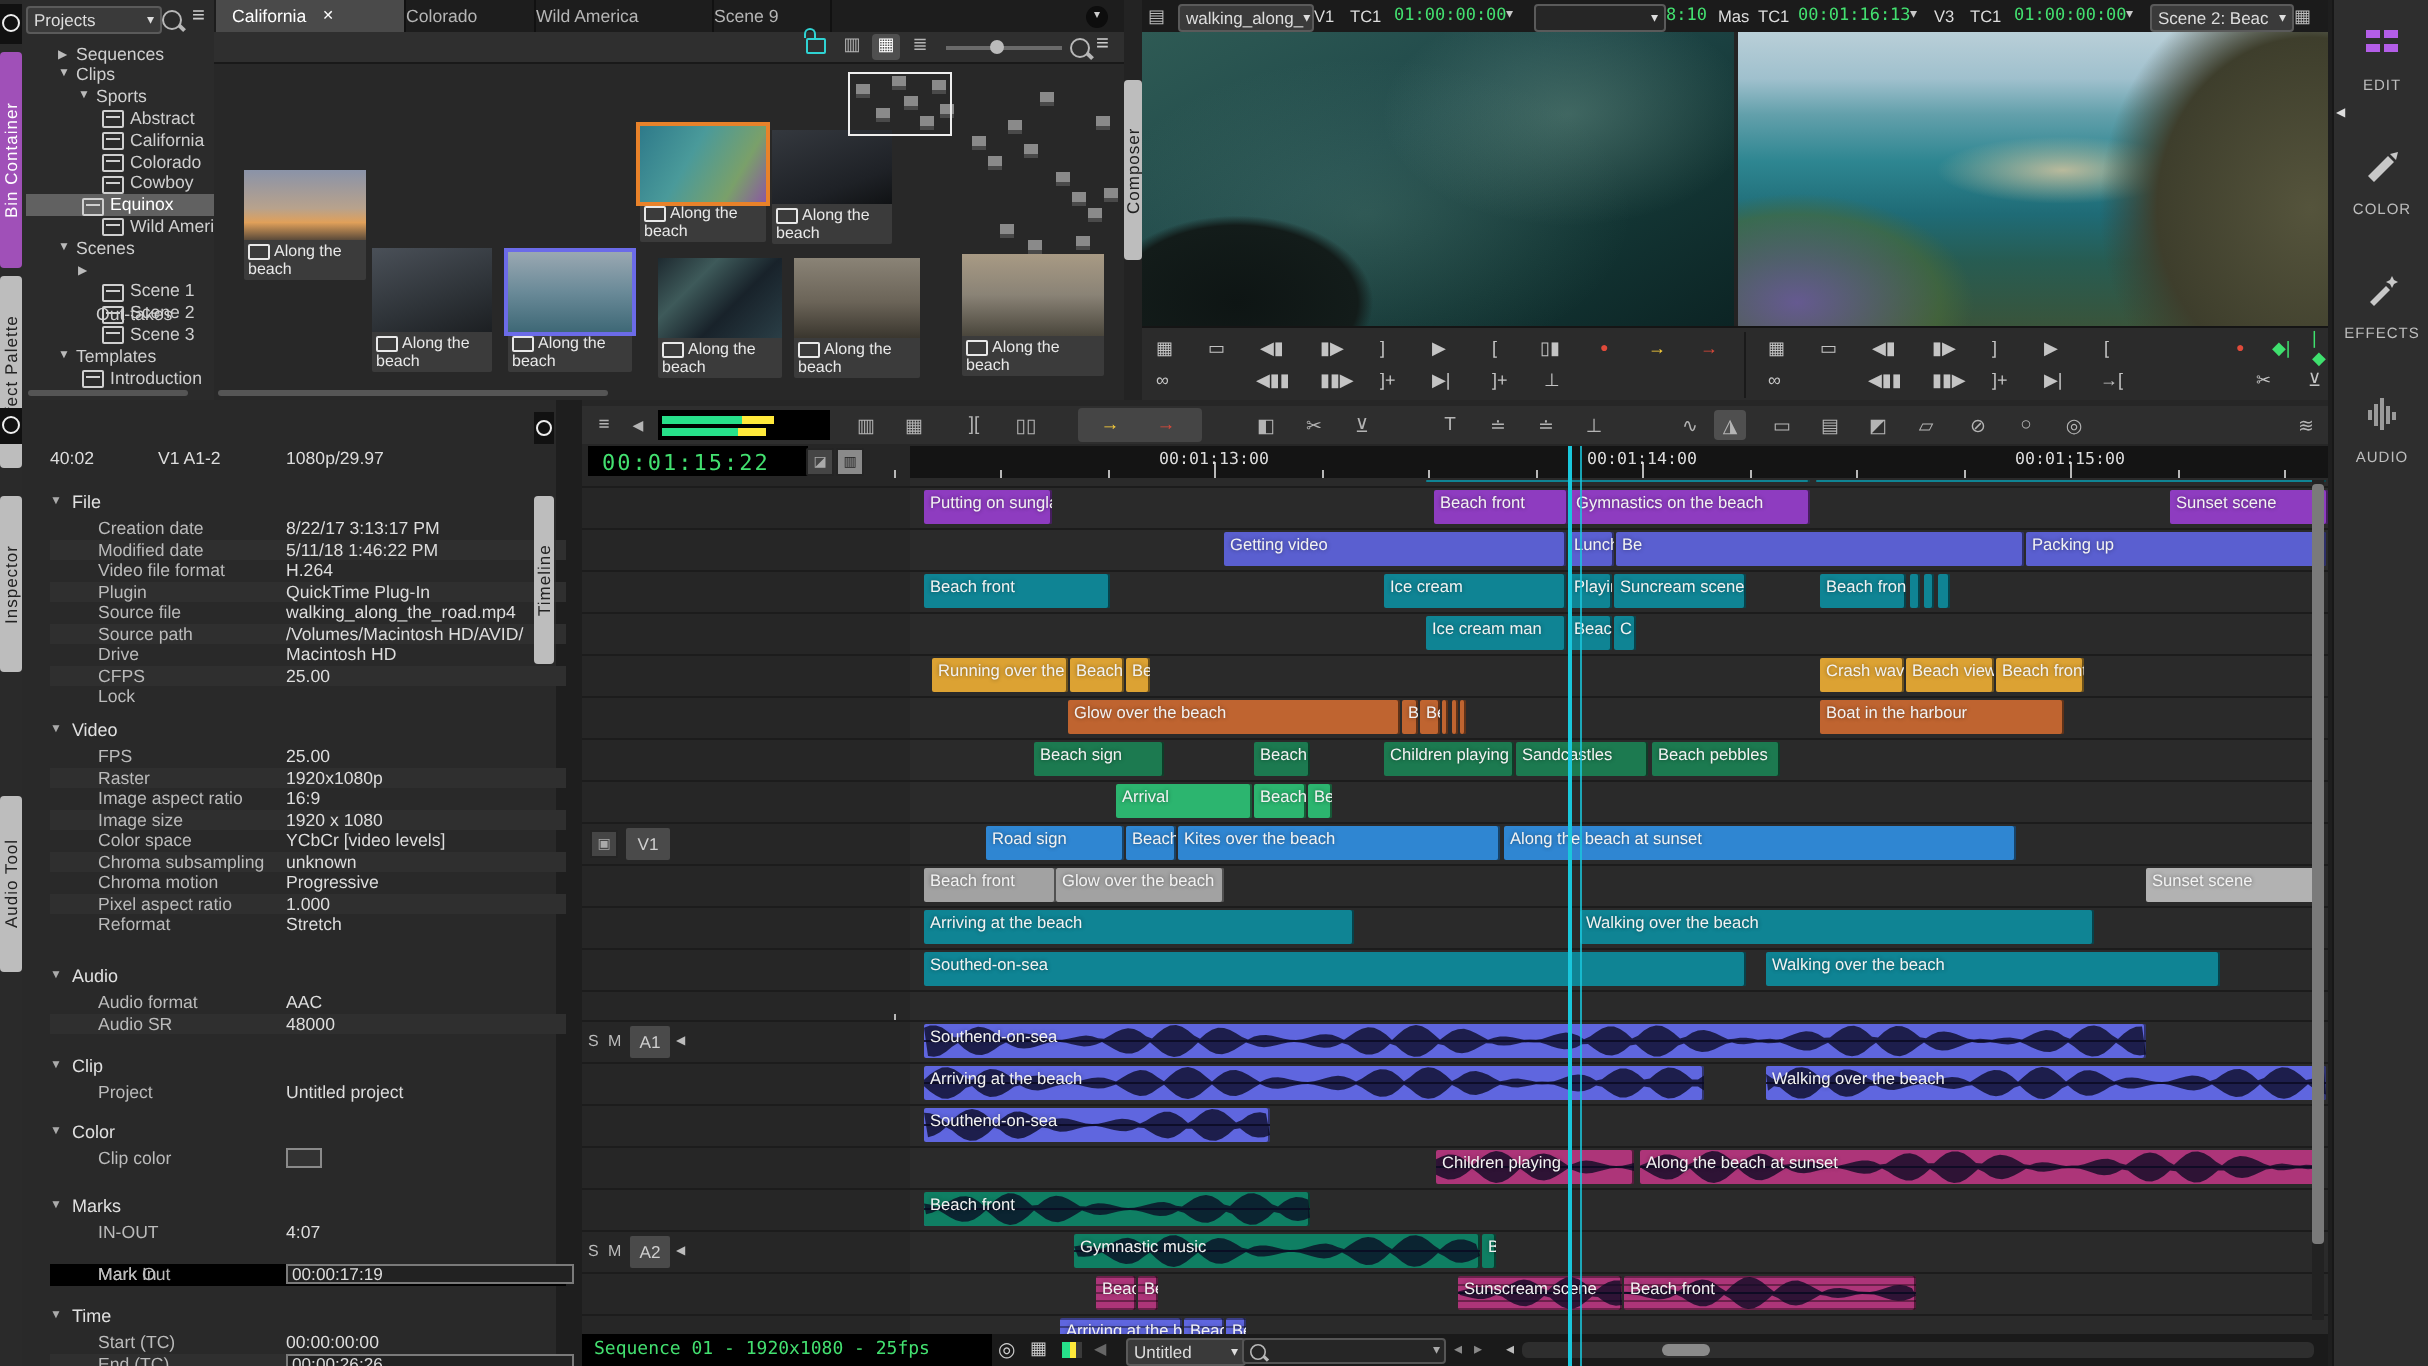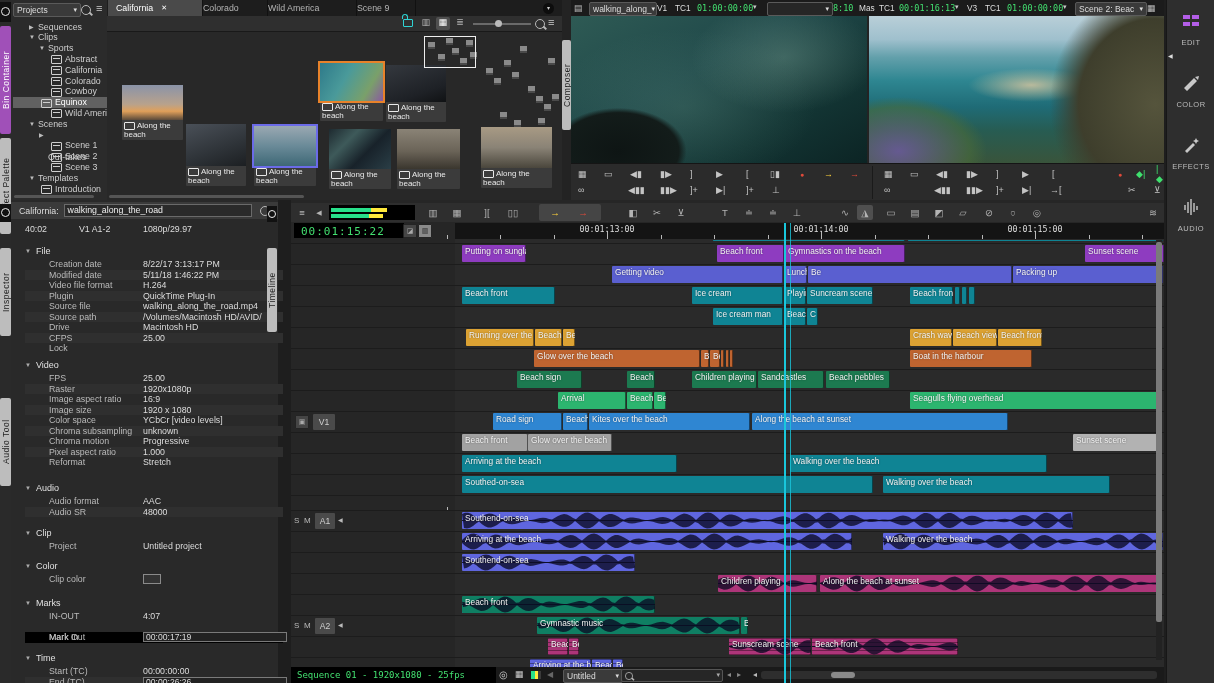--- a/index.html
+++ b/index.html
@@ -359,27 +359,20 @@
             <rect x="6" y="4" width="2" height="11"></rect>
             <rect x="9" y="1" width="2" height="16"></rect>
             <rect x="12" y="5" width="2" height="9"></rect>
             <rect x="15" y="8" width="2" height="4"></rect>
           </g>
         </svg></div>
       <div style="font-size: 7.5px; color: rgb(189, 189, 189); letter-spacing: 0.5px; margin-top: 6px;">AUDIO</div>
     </div>
   </div>
 <div id="inspector-panel" class="panel" style="left:11px;top:200px;width:267px;height:483px;background:#292929">
-    <div style="position: absolute; left: 0px; top: 2px; right: 0px; height: 17px; background: rgb(58, 58, 58); display: flex; align-items: center;">
-      <div style="font-size: 8.8px; color: rgb(221, 221, 221); margin-left: 8px;">California:</div>
-      <div style="margin-left: 5px; width: 180px; height: 11px; background: rgb(42, 42, 42); border: 1px solid rgb(106, 106, 106); font-size: 8.8px; color: rgb(238, 238, 238); padding: 0px 3px; line-height: 11px;">walking_along_the_road</div>
-      <div style="margin-left: 8px;">
-        <div class="mag"></div>
-      </div>
-    </div>
     <div style="position: absolute; left: 14px; top: 24px; right: 0px; height: 12px; font-size: 8.8px; color: rgb(221, 221, 221);">
       <div style="position: absolute; left: 0px;">40:02</div>
       <div style="position: absolute; left: 54px;">V1 A1-2</div>
       <div style="position: absolute; left: 118px;">1080p/29.97</div>
     </div>
     <div class="sechead" style="top: 46px;">
       <div style="font-size: 6px; color: rgb(170, 170, 170);">▼</div>
       <div>File</div>
     </div>
     <div class="insrow" style="top: 59px; padding-left: 24px; width: 234px;">
@@ -760,23 +753,20 @@
       <div style="position: absolute; left: 164px; width: 709px; top: 0px; height: 20px; background: rgb(42, 42, 42); overflow: hidden;">
         <div class="clip" style="left: 103px; top: 1px; width: 68px; height: 17px; background-color: rgb(44, 181, 111); box-shadow: rgba(0, 0, 0, 0.5) -1px 0px 0px inset;">
           <span>Arrival</span>
         </div>
         <div class="clip" style="left: 172px; top: 1px; width: 26px; height: 17px; background-color: rgb(44, 181, 111); box-shadow: rgba(0, 0, 0, 0.5) -1px 0px 0px inset;">
           <span>Beach</span>
         </div>
         <div class="clip" style="left: 199px; top: 1px; width: 12px; height: 17px; background-color: rgb(44, 181, 111); box-shadow: rgba(0, 0, 0, 0.5) -1px 0px 0px inset;">
           <span>Be</span>
         </div>
-        <div class="clip" style="left: 455px; top: 1px; width: 250px; height: 17px; background-color: rgb(44, 181, 111); box-shadow: rgba(0, 0, 0, 0.5) -1px 0px 0px inset;">
-          <span>Seagulls flying overhead</span>
-        </div>
       </div>
     </div>
     <div style="position: absolute; left: 0px; top: 212px; right: 0px; height: 20px; border-bottom: 1px solid rgb(28, 28, 28);">
       <div class="chick" style="left: 4px; top: 3px;">▣</div>
       <div class="namecell" style="left: 22px; width: 22px; top: 2px; background: rgb(74, 74, 74); justify-content: center; padding-left: 0px;">V1</div>
       <div class="namecell sel" style="top: 2px;">
         <div style="overflow: hidden; white-space: nowrap;">V4 / COMP</div>
       </div>
       <div class="tool" style="left: 393px; top: 2px; font-size: 8px; background: rgb(110, 110, 110); border-radius: 2px; color: rgb(34, 34, 34);">✎</div>
       <div class="chick" style="left: 424px; top: 3px;">◉</div>

